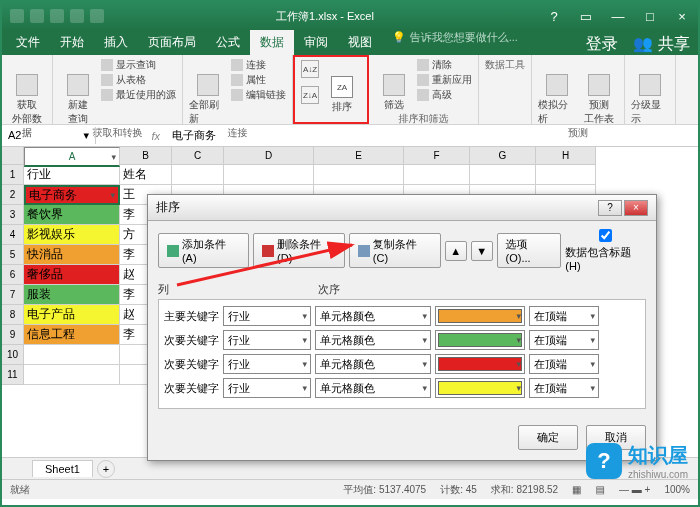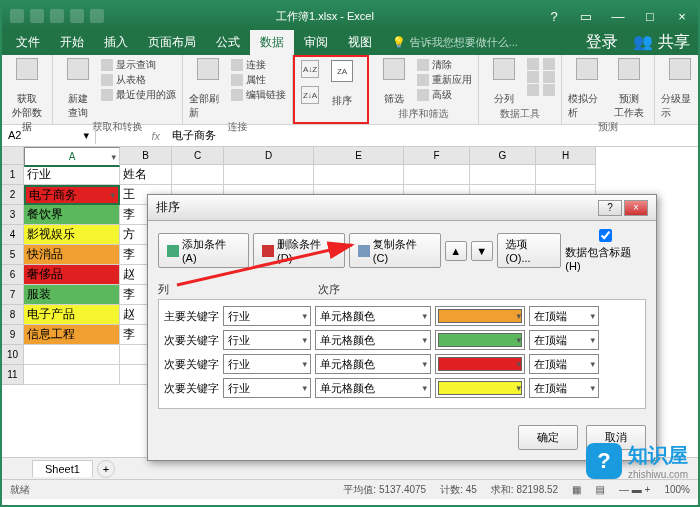--- a/index.html
+++ b/index.html
@@ -3,30 +3,30 @@
 <meta charset="utf-8">
 <style>
 * { box-sizing: border-box; margin: 0; padding: 0; font-family: "Microsoft YaHei", sans-serif; }
 body { width: 700px; height: 507px; background: #fff; position: relative; overflow: hidden; border: 2px solid #2a8a5c; }
 .titlebar { height: 28px; background: linear-gradient(#2a8a5c,#217346); display: flex; align-items: center; color: #fff; font-size: 12px; justify-content: center; }
 .titlebar .left-icons { display: flex; gap: 6px; padding: 0 8px; }
 .titlebar .left-icons span { width: 14px; height: 14px; background: rgba(255,255,255,0.2); border-radius: 2px; }
 .titlebar .title { flex: 1; text-align: center; font-size: 11px; }
 .titlebar .win-ctrl { display: flex; }
 .titlebar .win-ctrl div { width: 32px; height: 22px; display: flex; align-items: center; justify-content: center; font-size: 13px; }
-.ribbon-tabs { height: 25px; background: #217346; display: flex; align-items: center; padding-left: 4px; color: #fff; font-size: 12px; }
+.ribbon-tabs { height: 25px; background: #217346; display: flex; align-items: flex-start; padding-left: 4px; color: #fff; font-size: 12px; }
 .ribbon-tabs .tab { padding: 4px 10px; cursor: pointer; }
 .ribbon-tabs .tab.active { background: #f3f3f3; color: #217346; }
 .ribbon-tabs .tell-me { flex: 1; color: #b8d8c8; font-size: 11px; padding-left: 10px; display: flex; align-items: center; gap: 4px; }
 .ribbon-tabs .right { color: #fff; font-size: 16px; padding: 4px 8px; }
 .ribbon { height: 70px; background: #f3f3f3; border-bottom: 1px solid #d4d4d4; display: flex; font-size: 10px; color: #444; }
 .rgroup { border-right: 1px solid #d4d4d4; padding: 3px 6px; display: flex; flex-direction: column; justify-content: space-between; }
 .rgroup .label { text-align: center; font-size: 10px; color: #666; }
 .rgroup .items { display: flex; gap: 4px; align-items: flex-start; }
-.rbig { display: flex; flex-direction: column; align-items: center; gap: 12px; width: 38px; }
+.rbig { display: flex; flex-direction: column; align-items: center; gap: 2px; width: 38px; margin-top: 16px; }
 .rbig .ico { width: 22px; height: 22px; background: #e0e0e0; border: 1px solid #aaa; }
 .rsmall { display: flex; flex-direction: column; gap: 1px; font-size: 10px; }
 .rsmall div { display: flex; align-items: center; gap: 3px; white-space: nowrap; }
 .rsmall .si { width: 12px; height: 12px; background: #d0d0d0; }
 .red-box { border: 2px solid #e22; }
 .formula-bar { height: 22px; display: flex; border-bottom: 1px solid #ccc; font-size: 11px; align-items: center; }
 .namebox { width: 94px; border-right: 1px solid #ccc; padding: 2px 6px; display: flex; justify-content: space-between; }
 .fx { width: 70px; text-align: right; padding-right: 6px; color: #888; }
 .fx-input { flex: 1; padding: 2px 6px; }
 .grid-area { position: relative; height: 310px; overflow: hidden; }
@@ -199,48 +199,20 @@
           </div>
       <div>
             <span class="si"></span>
             <span>高级</span>
           </div>
     </div>
   </div>
       <div class="label">排序和筛选</div>
     </div>
   <div class="rgroup">
-      <div class="items">
-    <div class="rbig">
-          <div class="ico"></div>
-          <div>分列</div>
-        </div>
-    <div class="rsmall">
-          <div>
-            <span class="si"></span>
-          </div>
-          <div>
-            <span class="si"></span>
-          </div>
-          <div>
-            <span class="si"></span>
-          </div>
-        </div>
-    <div class="rsmall">
-          <div>
-            <span class="si"></span>
-          </div>
-          <div>
-            <span class="si"></span>
-          </div>
-          <div>
-            <span class="si"></span>
-          </div>
-        </div>
-  </div>
       <div class="label">数据工具</div>
     </div>
   <div class="rgroup">
       <div class="items">
     <div class="rbig">
           <div class="ico"></div>
           <div>模拟分析</div>
         </div>
     <div class="rbig">
           <div class="ico"></div>

